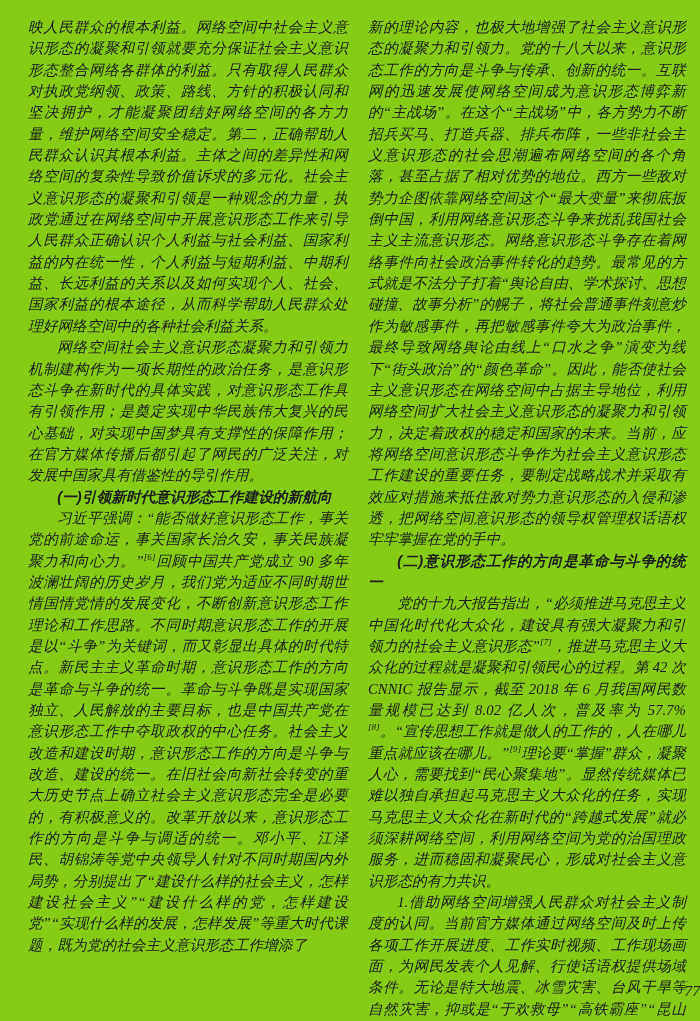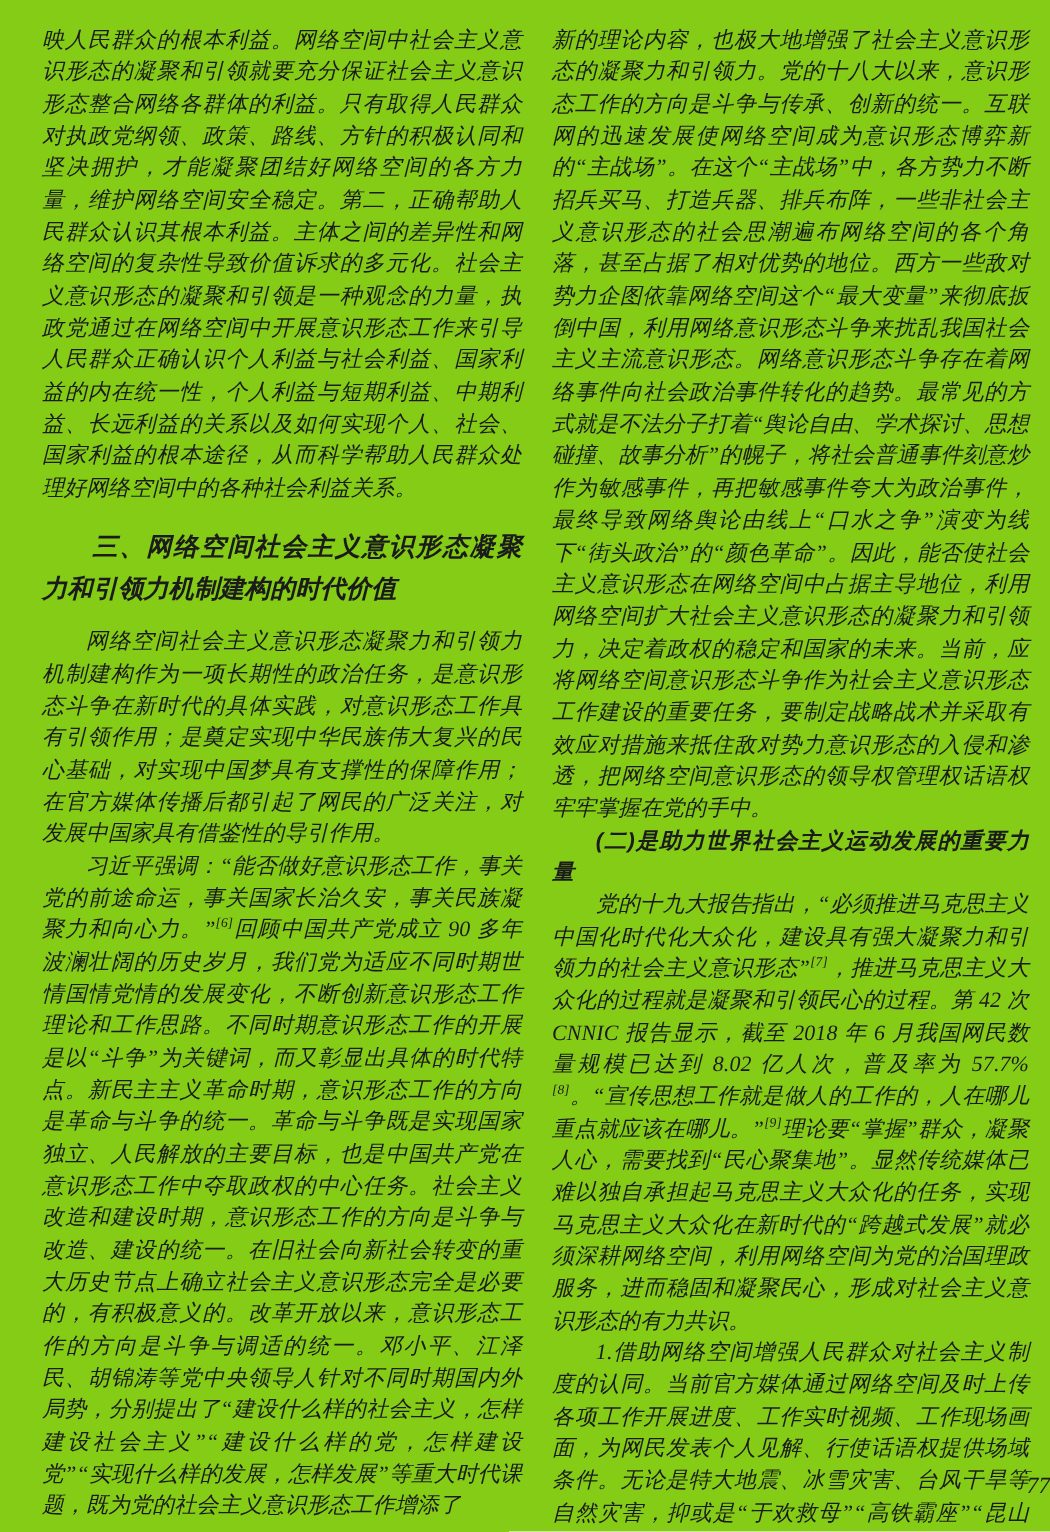--- a/index.html
+++ b/index.html
@@ -71,32 +71,32 @@
 </style>
 </head>
 <body>
 
 <div class="page">
   <div class="columns">
 
     <div class="col col-left">
       <p class="body-para cont">映人民群众的根本利益。网络空间中社会主义意识形态的凝聚和引领就要充分保证社会主义意识形态整合网络各群体的利益。只有取得人民群众对执政党纲领、政策、路线、方针的积极认同和坚决拥护，才能凝聚团结好网络空间的各方力量，维护网络空间安全稳定。第二，正确帮助人民群众认识其根本利益。主体之间的差异性和网络空间的复杂性导致价值诉求的多元化。社会主义意识形态的凝聚和引领是一种观念的力量，执政党通过在网络空间中开展意识形态工作来引导人民群众正确认识个人利益与社会利益、国家利益的内在统一性，个人利益与短期利益、中期利益、长远利益的关系以及如何实现个人、社会、国家利益的根本途径，从而科学帮助人民群众处理好网络空间中的各种社会利益关系。</p>
 
-      <h2 class="section-heading">三、网络空间社会主义意识形态凝聚力和引领力机制建构的时代价值</h2>
 
       <p class="body-para">网络空间社会主义意识形态凝聚力和引领力机制建构作为一项长期性的政治任务，是意识形态斗争在新时代的具体实践，对意识形态工作具有引领作用；是奠定实现中华民族伟大复兴的民心基础，对实现中国梦具有支撑性的保障作用；在官方媒体传播后都引起了网民的广泛关注，对发展中国家具有借鉴性的导引作用。</p>
 
+      <h3 class="subsection-heading">(一)引领新时代意识形态工作建设的新航向</h3>
 
       <p class="body-para">习近平强调：“能否做好意识形态工作，事关党的前途命运，事关国家长治久安，事关民族凝聚力和向心力。”<sup class="ref-mark">[6]</sup>回顾中国共产党成立 90 多年波澜壮阔的历史岁月，我们党为适应不同时期世情国情党情的发展变化，不断创新意识形态工作理论和工作思路。不同时期意识形态工作的开展是以“斗争”为关键词，而又彰显出具体的时代特点。新民主主义革命时期，意识形态工作的方向是革命与斗争的统一。革命与斗争既是实现国家独立、人民解放的主要目标，也是中国共产党在意识形态工作中夺取政权的中心任务。社会主义改造和建设时期，意识形态工作的方向是斗争与改造、建设的统一。在旧社会向新社会转变的重大历史节点上确立社会主义意识形态完全是必要的，有积极意义的。改革开放以来，意识形态工作的方向是斗争与调适的统一。邓小平、江泽民、胡锦涛等党中央领导人针对不同时期国内外局势，分别提出了“建设什么样的社会主义，怎样建设社会主义”“建设什么样的党，怎样建设党”“实现什么样的发展，怎样发展”等重大时代课题，既为党的社会主义意识形态工作增添了</p>
     </div>
 
     <div class="col col-right">
       <p class="body-para cont">新的理论内容，也极大地增强了社会主义意识形态的凝聚力和引领力。党的十八大以来，意识形态工作的方向是斗争与传承、创新的统一。互联网的迅速发展使网络空间成为意识形态博弈新的“主战场”。在这个“主战场”中，各方势力不断招兵买马、打造兵器、排兵布阵，一些非社会主义意识形态的社会思潮遍布网络空间的各个角落，甚至占据了相对优势的地位。西方一些敌对势力企图依靠网络空间这个“最大变量”来彻底扳倒中国，利用网络意识形态斗争来扰乱我国社会主义主流意识形态。网络意识形态斗争存在着网络事件向社会政治事件转化的趋势。最常见的方式就是不法分子打着“舆论自由、学术探讨、思想碰撞、故事分析”的幌子，将社会普通事件刻意炒作为敏感事件，再把敏感事件夸大为政治事件，最终导致网络舆论由线上“口水之争”演变为线下“街头政治”的“颜色革命”。因此，能否使社会主义意识形态在网络空间中占据主导地位，利用网络空间扩大社会主义意识形态的凝聚力和引领力，决定着政权的稳定和国家的未来。当前，应将网络空间意识形态斗争作为社会主义意识形态工作建设的重要任务，要制定战略战术并采取有效应对措施来抵住敌对势力意识形态的入侵和渗透，把网络空间意识形态的领导权管理权话语权牢牢掌握在党的手中。</p>
 
-      <h3 class="subsection-heading">(二)是助力世界社会主义运动发展的重要力量</h3>
+      <h3 class="subsection-heading">(二)意识形态工作的方向是革命与斗争的统一</h3>
 
       <p class="body-para">党的十九大报告指出，“必须推进马克思主义中国化时代化大众化，建设具有强大凝聚力和引领力的社会主义意识形态”<sup class="ref-mark">[7]</sup>，推进马克思主义大众化的过程就是凝聚和引领民心的过程。第 42 次 CNNIC 报告显示，截至 2018 年 6 月我国网民数量规模已达到 8.02 亿人次，普及率为 57.7%<sup class="ref-mark">[8]</sup>。“宣传思想工作就是做人的工作的，人在哪儿重点就应该在哪儿。”<sup class="ref-mark">[9]</sup>理论要“掌握”群众，凝聚人心，需要找到“民心聚集地”。显然传统媒体已难以独自承担起马克思主义大众化的任务，实现马克思主义大众化在新时代的“跨越式发展”就必须深耕网络空间，利用网络空间为党的治国理政服务，进而稳固和凝聚民心，形成对社会主义意识形态的有力共识。</p>
 
       <p class="body-para">1.借助网络空间增强人民群众对社会主义制度的认同。当前官方媒体通过网络空间及时上传各项工作开展进度、工作实时视频、工作现场画面，为网民发表个人见解、行使话语权提供场域条件。无论是特大地震、冰雪灾害、台风干旱等自然灾害，抑或是“于欢救母”“高铁霸座”“昆山龙哥”等社会道德现象，在官方媒体传播后都引起了网民的广泛关注。在灾难和伸张正义面前，网民们通过祈福、转发、点赞、评论、捐款等方式，勇于直面各种困难，齐</p>
     </div>
 
   </div>
 
   <div class="page-number">77</div>
 </div>

